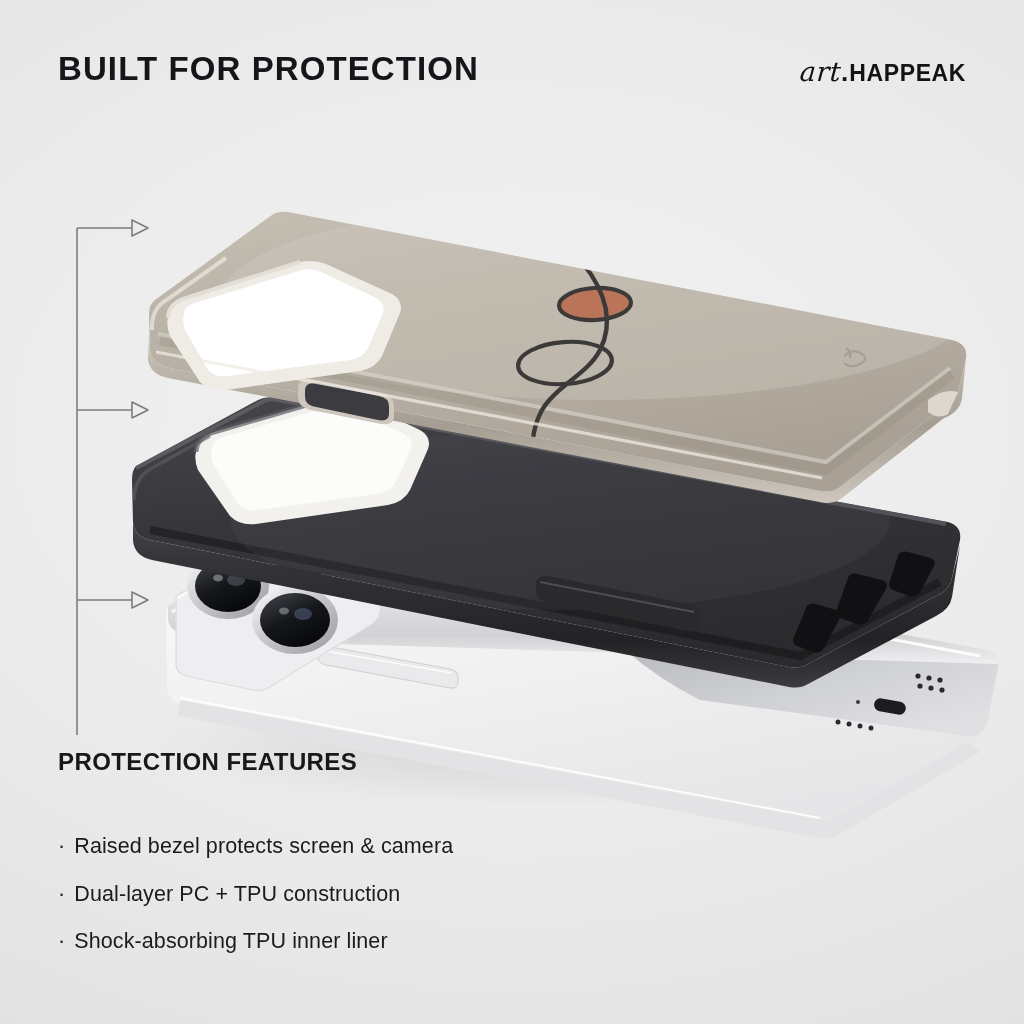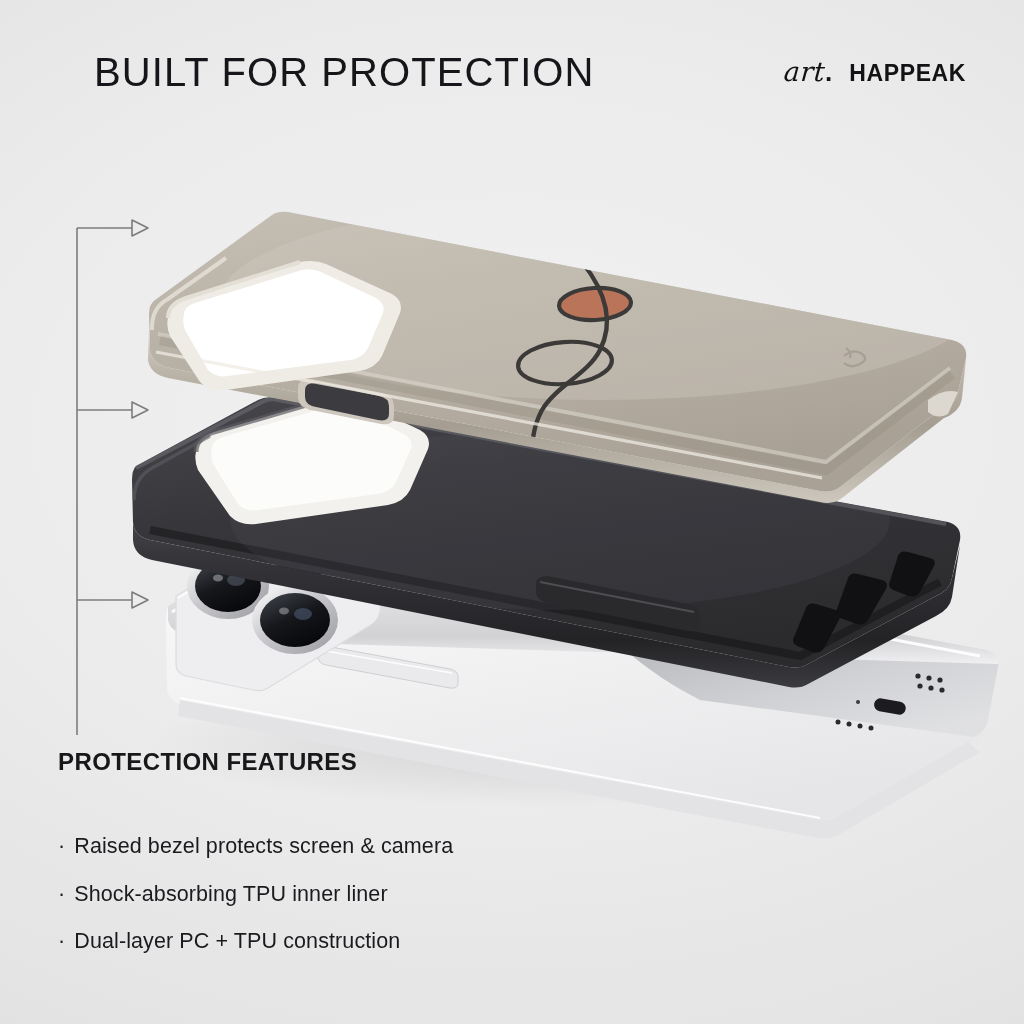--- a/index.html
+++ b/index.html
@@ -12,39 +12,38 @@
   }
   #stage {
     position:absolute; inset:0;
     background:
       radial-gradient(115% 80% at 50% 42%, #f2f2f2 0%, #ebebeb 48%, #e4e4e4 78%, #dedede 100%);
   }
 
   
   .hdr-title {
     position:absolute; left:58px; top:50px;
-    font-size:40px; font-weight:normal;
+    font-size:33px; font-weight:bold;
     letter-spacing:1.1px; color:#16161a;
     font-family:"Liberation Sans", sans-serif;
-    margin-left:36px;
   }
   .brand {
     position:absolute; right:58px; top:56px;
     display:flex; align-items:baseline; white-space:nowrap;
   }
   .brand-art {
     font-family:"DejaVu Serif", serif;
     font-size:27px; font-style:italic; font-weight:400;
     color:#131316; letter-spacing:0.5px;
     transform:skewX(-4deg);
   }
   .brand-dot { font-size:26px; font-weight:bold; color:#131316; }
   .brand-peak {
     font-size:23px; font-weight:bold; letter-spacing:0.6px;
-    color:#131316; margin-left:17px;
+    color:#131316; margin-left:1px;
   }
 
   
   .callouts { position:absolute; left:0; top:0; width:1024px; height:1024px; pointer-events:none; }
 
   
   .feat-head {
     position:absolute; left:58px; top:748px;
     font-size:24px; font-weight:700; letter-spacing:0.4px;
     color:#18181b;
@@ -362,20 +361,20 @@
     <span class="brand-peak">HAPPEAK</span>
   </div>
 
   <div class="feat-head">PROTECTION FEATURES</div>
 
   <div class="feat-list">
     <div class="feat-item">
       <span class="b">·</span><span>Raised bezel protects screen &amp; camera</span>
     </div>
     <div class="feat-item">
+      <span class="b">·</span><span>Dual-layer PC + TPU construction</span>
+    </div>
+    <div class="feat-item">
       <span class="b">·</span><span>Shock-absorbing TPU inner liner</span>
     </div>
-    <div class="feat-item">
-      <span class="b">·</span><span>Dual-layer PC + TPU construction</span>
-    </div>
   </div>
 
 </div>
 
 </body></html>

